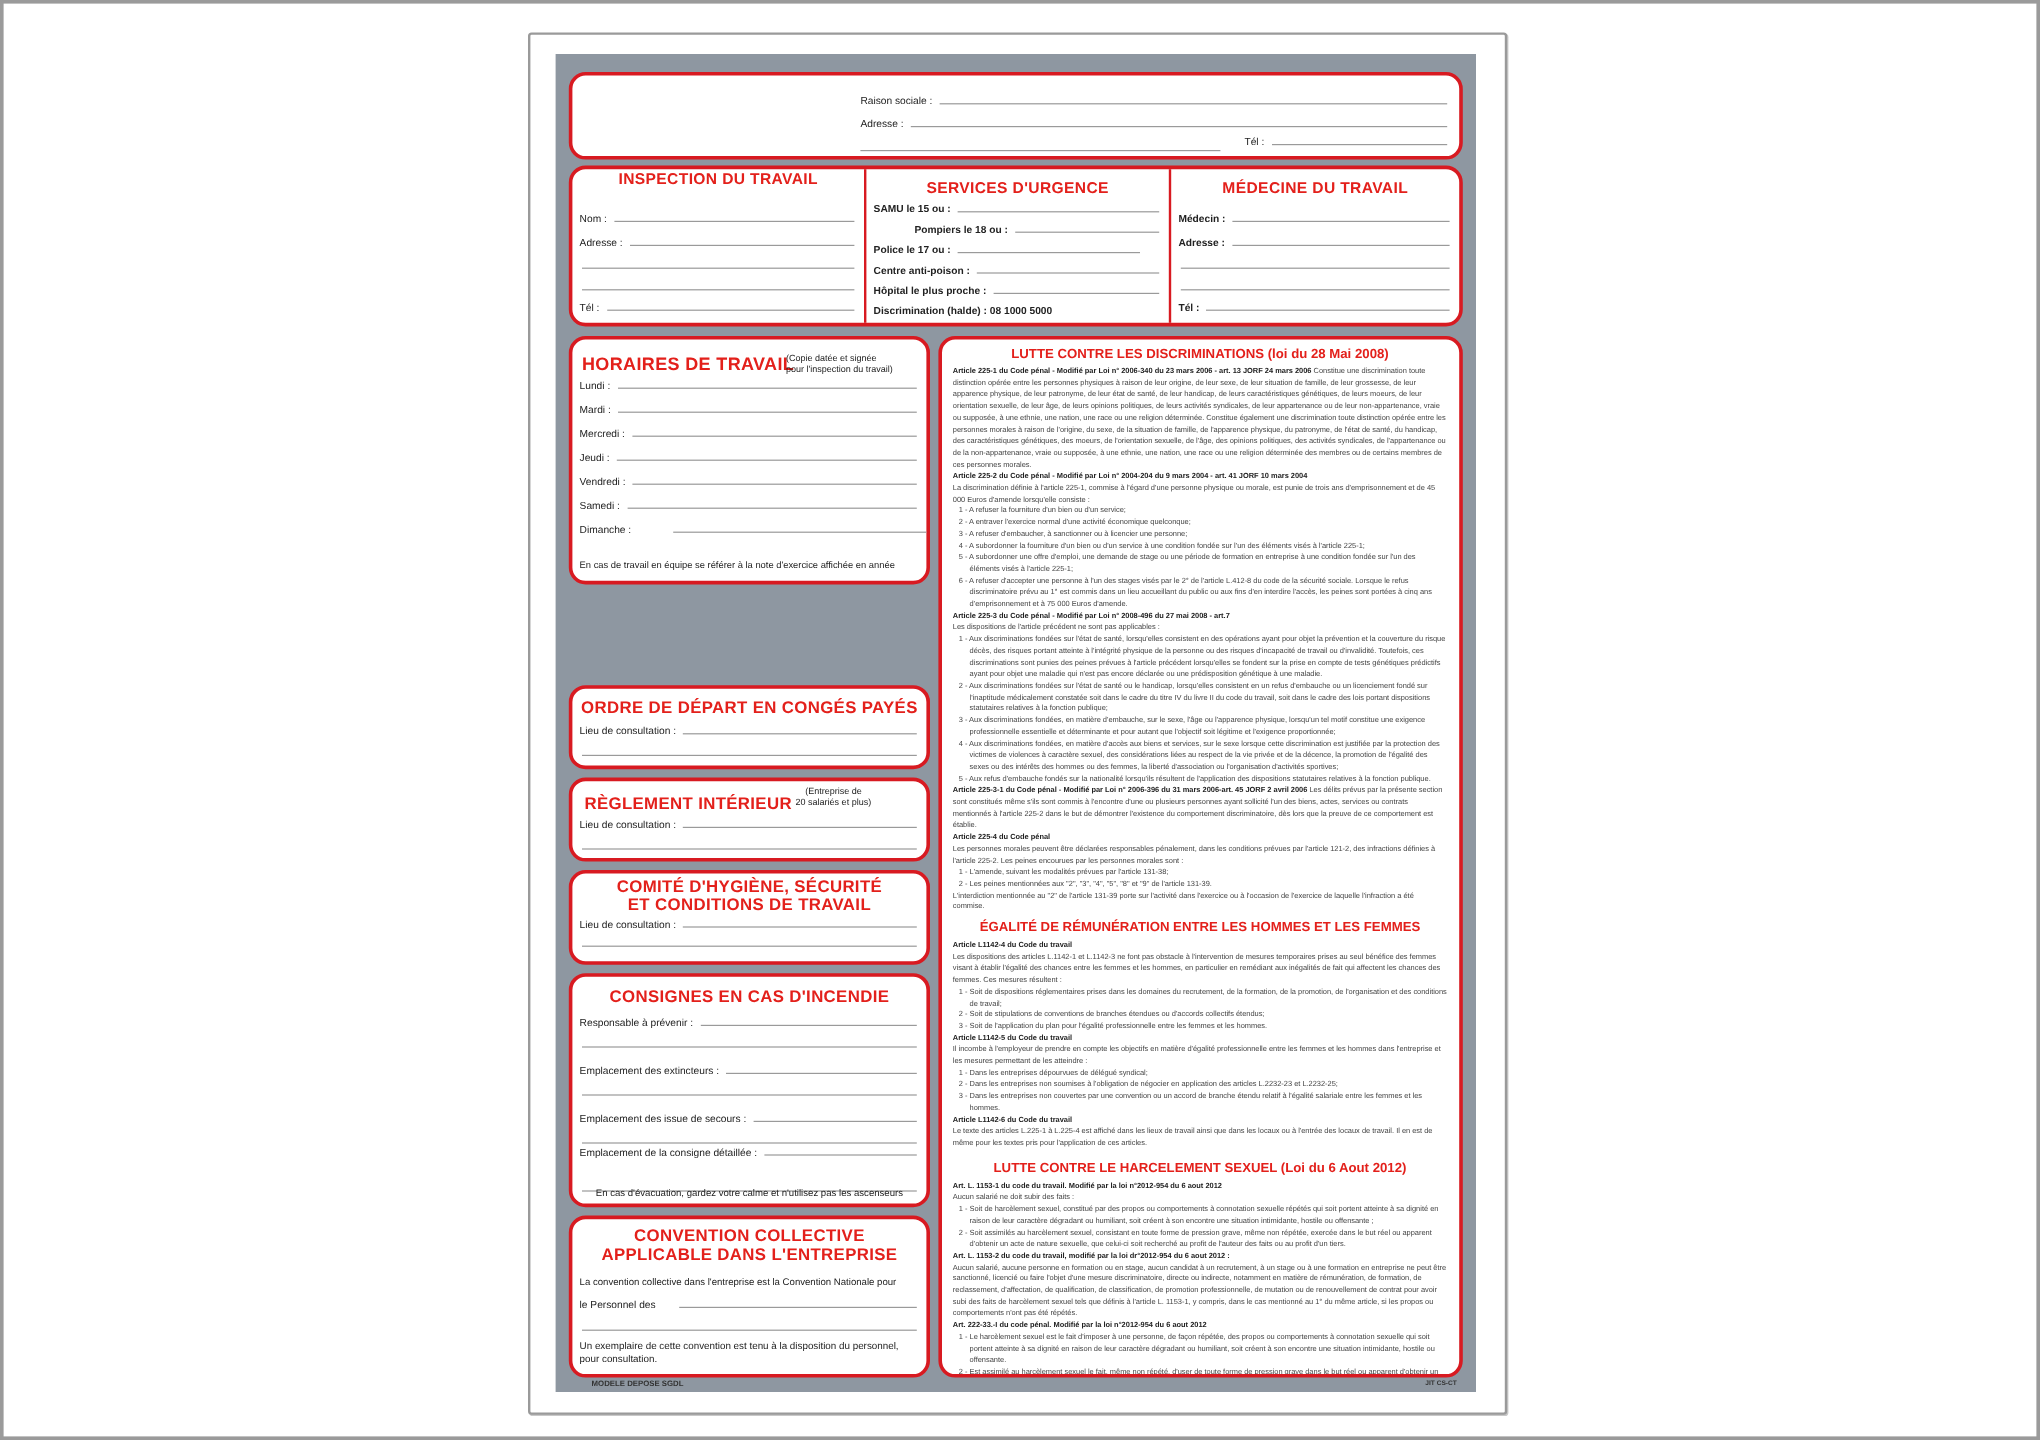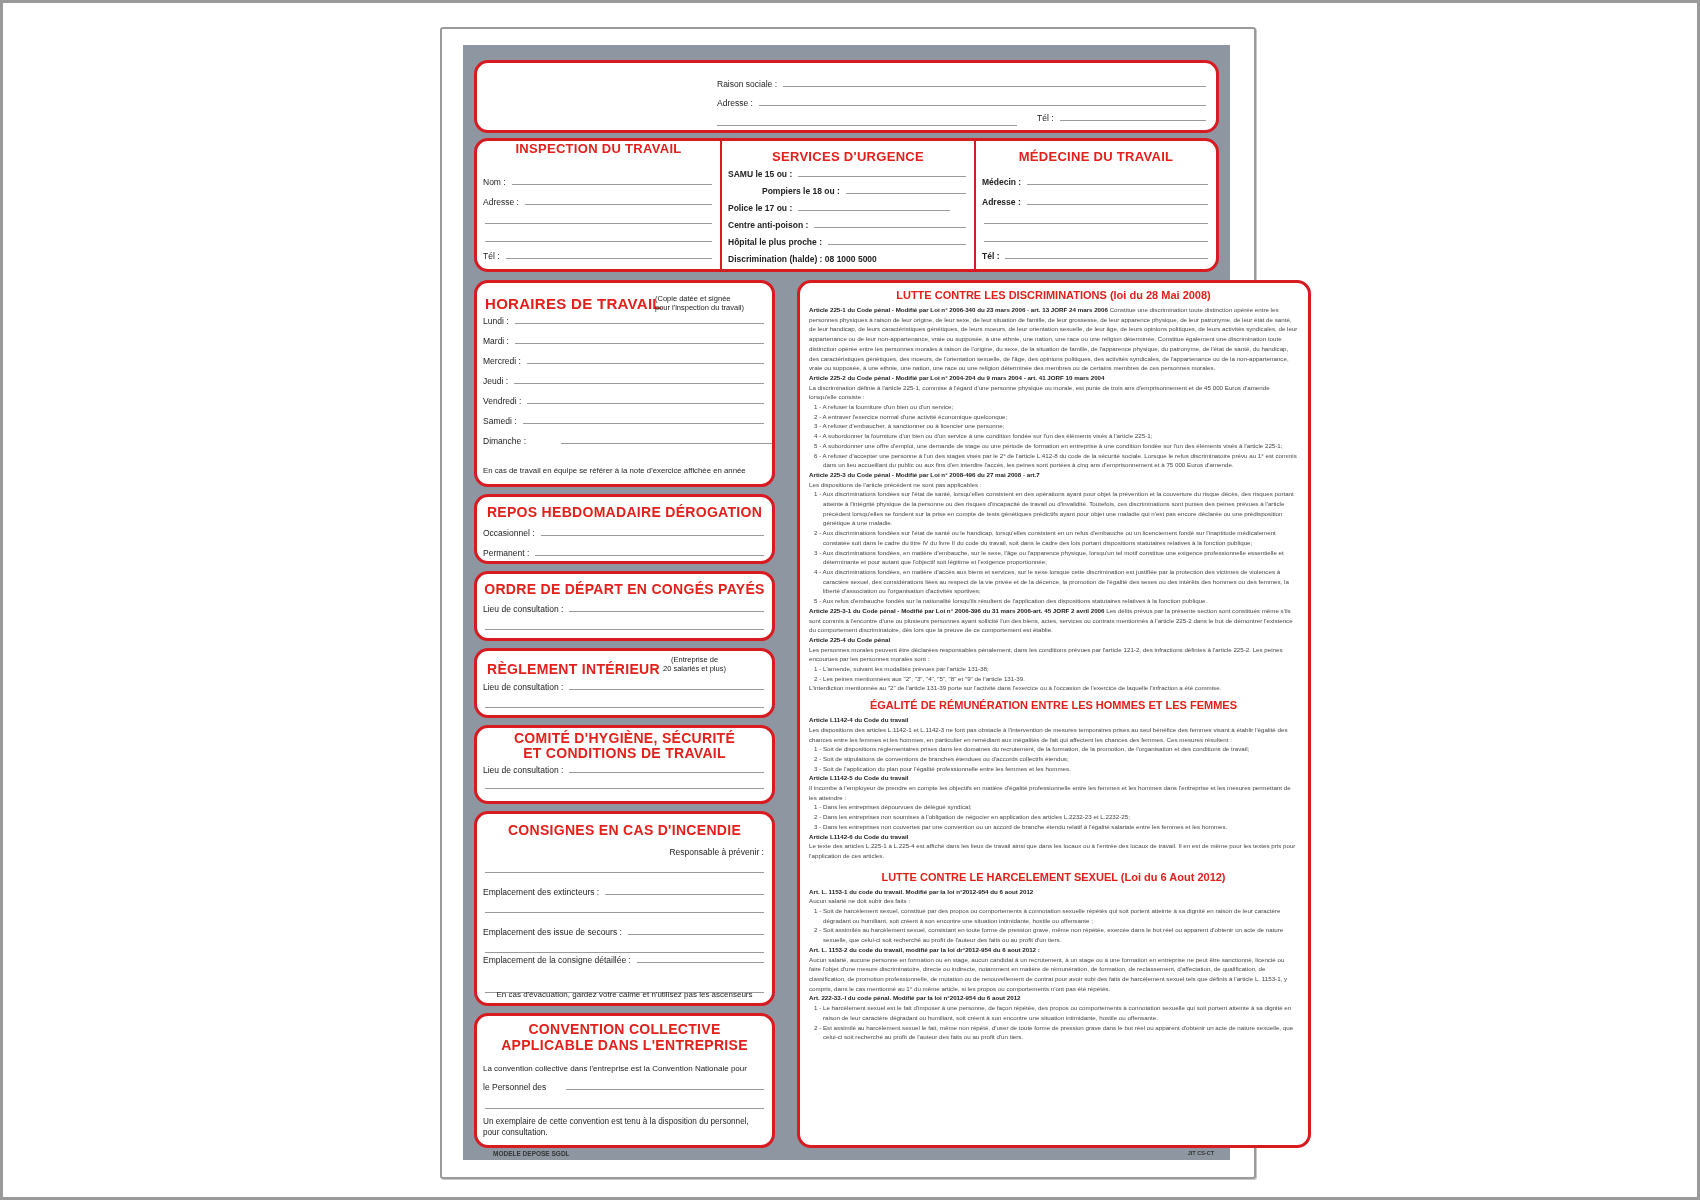--- a/index.html
+++ b/index.html
@@ -140,31 +140,20 @@
           <span class="line"></span>
         </div>
         <div class="row" style="left: 6px; right: 0; top: 153px; gap: 29px;">
           <span class="lbl">Dimanche :</span>
           <span class="line"></span>
         </div>
       </div>
     <div class="note" style="position:absolute;left:6px;top:183px;font-size:7.8px;white-space:nowrap;">En cas de travail en équipe se référer à la note d'exercice affichée en année</div>
   </div>
 
-  <div class="box" style="left:11px;top:449px;width:301px;height:70px;">
-    <div class="title" style="font-size:14px;margin-top:7px;">REPOS HEBDOMADAIRE DÉROGATION</div>
-    <div class="row" style="left:6px;right:8px;top:31px;">
-        <span class="lbl">Occasionnel :</span>
-        <span class="line"></span>
-      </div>
-    <div class="row" style="left:6px;right:8px;top:51px;">
-        <span class="lbl">Permanent :</span>
-        <span class="line"></span>
-      </div>
-  </div>
 
   <div class="box" style="left:11px;top:526px;width:301px;height:70px;">
     <div class="title" style="font-size:14px;margin-top:7px;">ORDRE DE DÉPART EN CONGÉS PAYÉS</div>
     <div class="row" style="left:6px;right:8px;top:30px;">
         <span class="lbl">Lieu de consultation :</span>
         <span class="line"></span>
       </div>
     <div class="fullline" style="left:8px;right:8px;top:55px;"></div>
   </div>
 
@@ -187,21 +176,21 @@
     <div class="row" style="left:6px;right:8px;top:37px;">
         <span class="lbl">Lieu de consultation :</span>
         <span class="line"></span>
       </div>
     <div class="fullline" style="left:8px;right:8px;top:60px;"></div>
   </div>
 
   <div class="box" style="left:11px;top:766px;width:301px;height:195px;">
     <div class="title" style="font-size:14px;margin-top:8px;">CONSIGNES EN CAS D'INCENDIE</div>
     <div id="incendie-container">
-        <div class="row" style="left: 6px; right: 8px; top: 33px; flex-direction: column;">
+        <div class="row" style="left: 6px; right: 8px; top: 33px;">
           <span class="lbl">Responsable à prévenir :</span>
           <span class="line"></span>
         </div>
         <div class="fullline" style="left: 8px; right: 8px; top: 58px;"></div>
         <div class="row" style="left: 6px; right: 8px; top: 73px;">
           <span class="lbl">Emplacement des extincteurs :</span>
           <span class="line"></span>
         </div>
         <div class="fullline" style="left: 8px; right: 8px; top: 98px;"></div>
         <div class="row" style="left: 6px; right: 8px; top: 113px;">
@@ -223,21 +212,21 @@
     <div class="title" style="font-size:14px;line-height:16px;">APPLICABLE DANS L'ENTREPRISE</div>
     <div class="note" style="position:absolute;left:6px;top:48px;font-size:8px;white-space:nowrap;">La convention collective dans l'entreprise est la Convention Nationale pour</div>
     <div class="row" style="left:6px;right:8px;top:66px;">
         <span class="lbl">le Personnel des</span>
         <span class="line" style="margin-left:20px;"></span>
       </div>
     <div class="fullline" style="left:8px;right:8px;top:92px;"></div>
     <div class="note" style="position:absolute;left:6px;right:10px;top:100px;font-size:8.2px;line-height:11px;">Un exemplaire de cette convention est tenu à la disposition du personnel, pour consultation.</div>
   </div>
 
-  <div class="box legal" style="left:334px;top:235px;width:514px;height:868px;padding:4px 10px 4px 9px;overflow:hidden;">
+  <div class="box legal" style="left:319px;top:235px;width:437px;height:868px;padding:4px 10px 4px 9px;overflow:hidden;">
     <div class="sec" style="margin-top:2px;">LUTTE CONTRE LES DISCRIMINATIONS (loi du 28 Mai 2008)</div>
     <div><b>Article 225-1 du Code pénal - Modifié par Loi n° 2006-340 du 23 mars 2006 - art. 13 JORF 24 mars 2006</b> <span>Constitue une discrimination toute distinction opérée entre les personnes physiques à raison de leur origine, de leur sexe, de leur situation de famille, de leur grossesse, de leur apparence physique, de leur patronyme, de leur état de santé, de leur handicap, de leurs caractéristiques génétiques, de leurs moeurs, de leur orientation sexuelle, de leur âge, de leurs opinions politiques, de leurs activités syndicales, de leur appartenance ou de leur non-appartenance, vraie ou supposée, à une ethnie, une nation, une race ou une religion déterminée. Constitue également une discrimination toute distinction opérée entre les personnes morales à raison de l'origine, du sexe, de la situation de famille, de l'apparence physique, du patronyme, de l'état de santé, du handicap, des caractéristiques génétiques, des moeurs, de l'orientation sexuelle, de l'âge, des opinions politiques, des activités syndicales, de l'appartenance ou de la non-appartenance, vraie ou supposée, à une ethnie, une nation, une race ou une religion déterminée des membres ou de certains membres de ces personnes morales.</span></div>
     <div><b>Article 225-2 du Code pénal - Modifié par Loi n° 2004-204 du 9 mars 2004 - art. 41 JORF 10 mars 2004</b></div>
     <div>La discrimination définie à l'article 225-1, commise à l'égard d'une personne physique ou morale, est punie de trois ans d'emprisonnement et de 45 000 Euros d'amende lorsqu'elle consiste :</div>
     <div id="a225_2_items">
         <div class="item">1 - A refuser la fourniture d'un bien ou d'un service;</div>
         <div class="item">2 - A entraver l'exercice normal d'une activité économique quelconque;</div>
         <div class="item">3 - A refuser d'embaucher, à sanctionner ou à licencier une personne;</div>
         <div class="item">4 - A subordonner la fourniture d'un bien ou d'un service à une condition fondée sur l'un des éléments visés à l'article 225-1;</div>
         <div class="item">5 - A subordonner une offre d'emploi, une demande de stage ou une période de formation en entreprise à une condition fondée sur l'un des éléments visés à l'article 225-1;</div>

